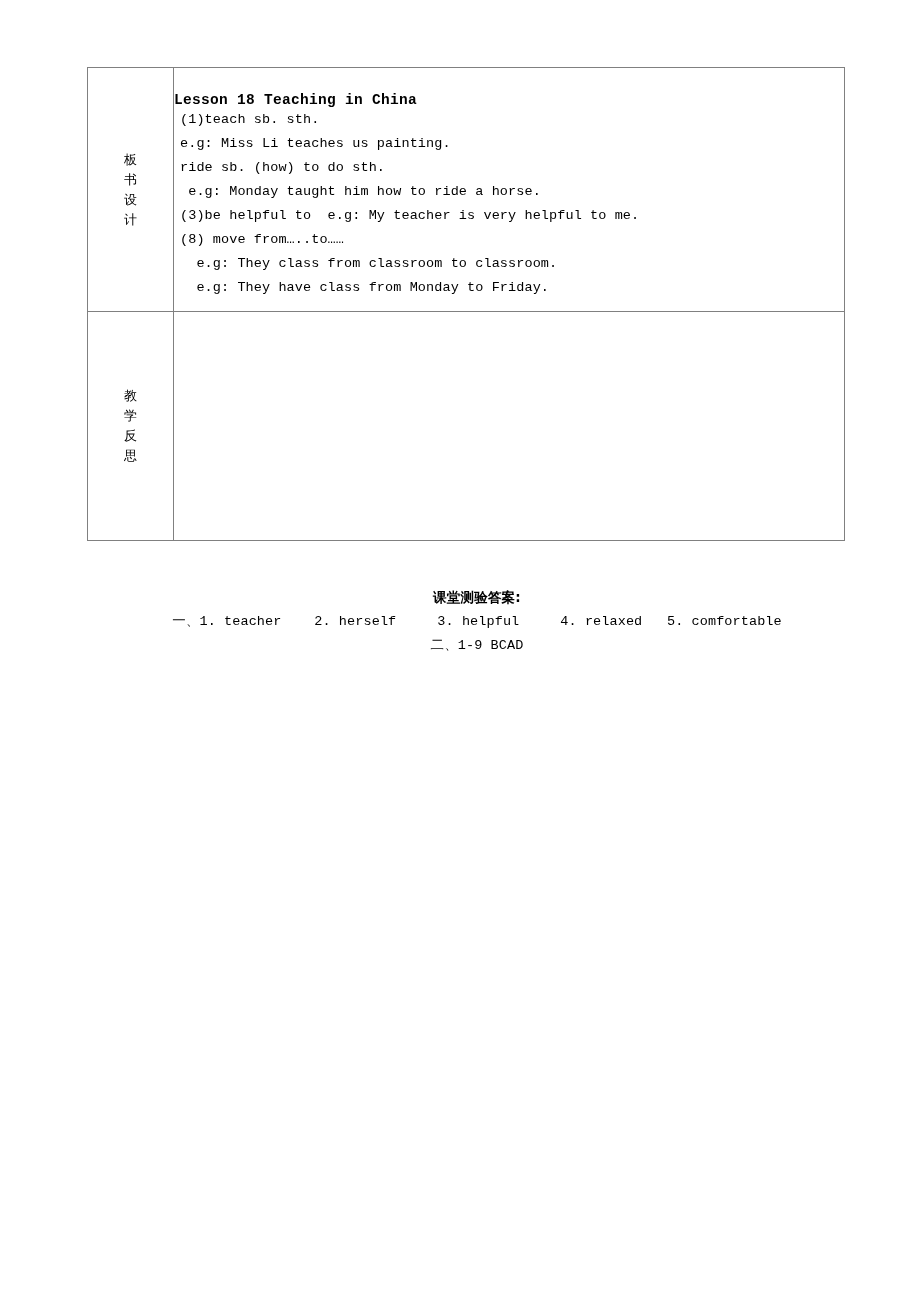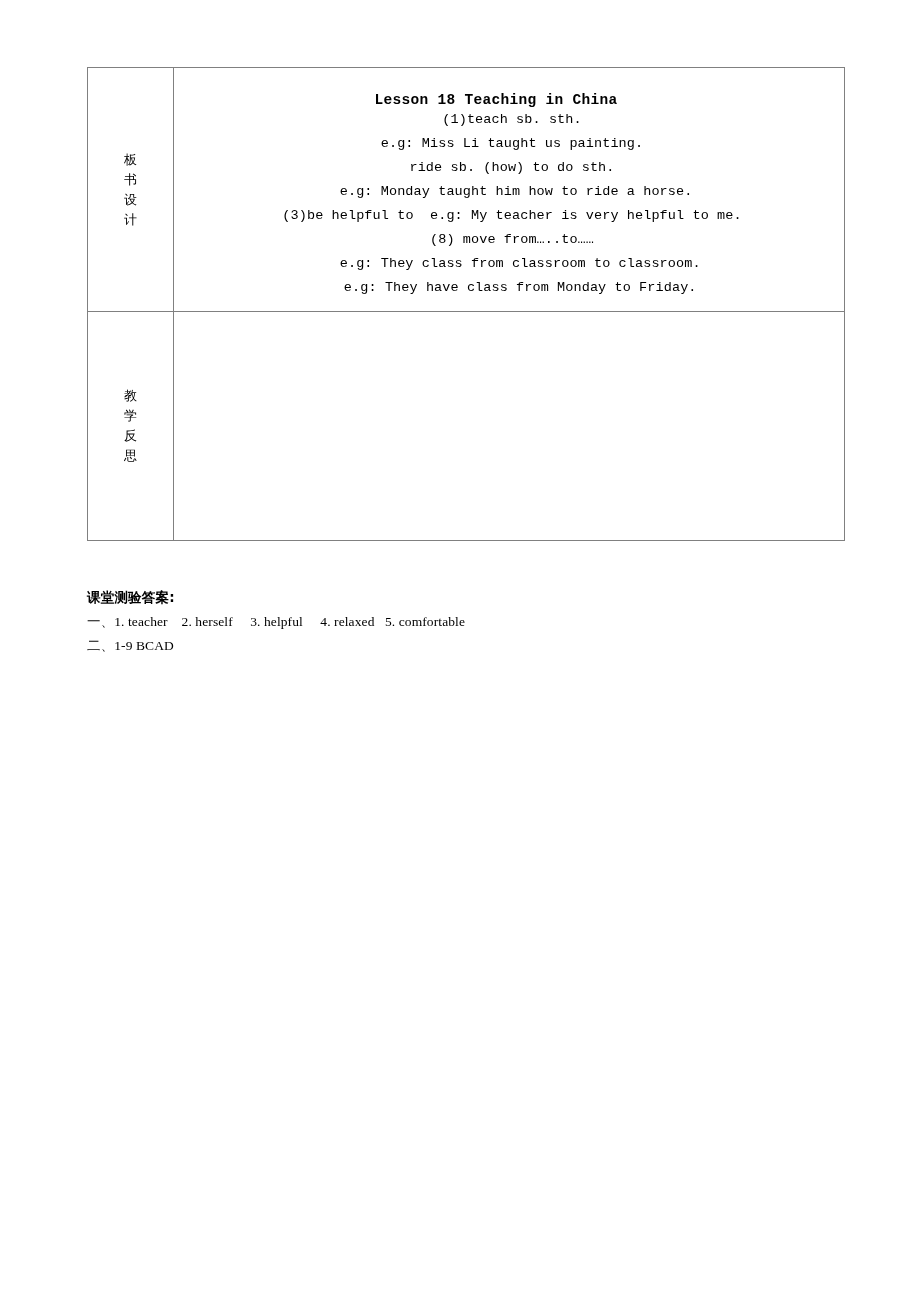--- a/index.html
+++ b/index.html
@@ -70,56 +70,55 @@
     height: 228px;
   }
   .row-design .cell-body {
     height: 243px;
   }
 
   .board-title {
     font-family: "Liberation Mono", "DejaVu Sans Mono", monospace;
     font-size: 14.5px;
     font-weight: bold;
-    text-align: center;
     letter-spacing: 0.3px;
     margin: 12px 0 0 0;
     padding-right: 26px;
   }
 
   .board-line {
     font-family: "Liberation Mono", "DejaVu Sans Mono", monospace;
     font-size: 13.5px;
     line-height: 24px;
     white-space: pre;
     letter-spacing: 0.1px;
     margin: 0;
     padding-left: 6px;
   }
   .board-list {
-    text-align: center;
   }
 
   
   .answers {
     position: absolute;
     left: 87px;
     top: 586px;
     width: 780px;
+    text-align: center;
   }
   .answers-heading {
     font-family: "DejaVu Sans", "Liberation Sans", sans-serif;
     font-size: 13.5px;
     font-weight: bold;
     line-height: 22px;
     margin: 0 0 2px 0;
     letter-spacing: 0.2px;
   }
   .answers-line {
-    font-family: Liberation Serif, serif;
+    font-family: Liberation Mono, monospace;
     font-size: 13.5px;
     line-height: 24px;
     white-space: pre;
     margin: 0;
     letter-spacing: 0.1px;
   }
 </style>
 </head>
 <body>
 
@@ -134,21 +133,21 @@
             <span>板</span>
             <span>书</span>
             <span>设</span>
             <span>计</span>
           </div>
         </td>
         <td class="col-body cell-body">
           <div class="board-title">Lesson 18  Teaching in China</div>
           <div class="board-list">
             <div class="board-line">(1)teach sb. sth.</div>
-            <div class="board-line">e.g: Miss Li taught us painting.</div>
+            <div class="board-line">e.g: Miss Li teaches us painting.</div>
             <div class="board-line">ride sb. (how) to do sth.</div>
             <div class="board-line"> e.g: Monday taught him how to ride a horse.</div>
             <div class="board-line">(3)be helpful to  e.g: My teacher is very helpful to me.</div>
             <div class="board-line">(8) move from…..to……</div>
             <div class="board-line">  e.g: They class from classroom to classroom.</div>
             <div class="board-line">  e.g: They have class from Monday to Friday.</div>
           </div>
         </td>
       </tr>
 

